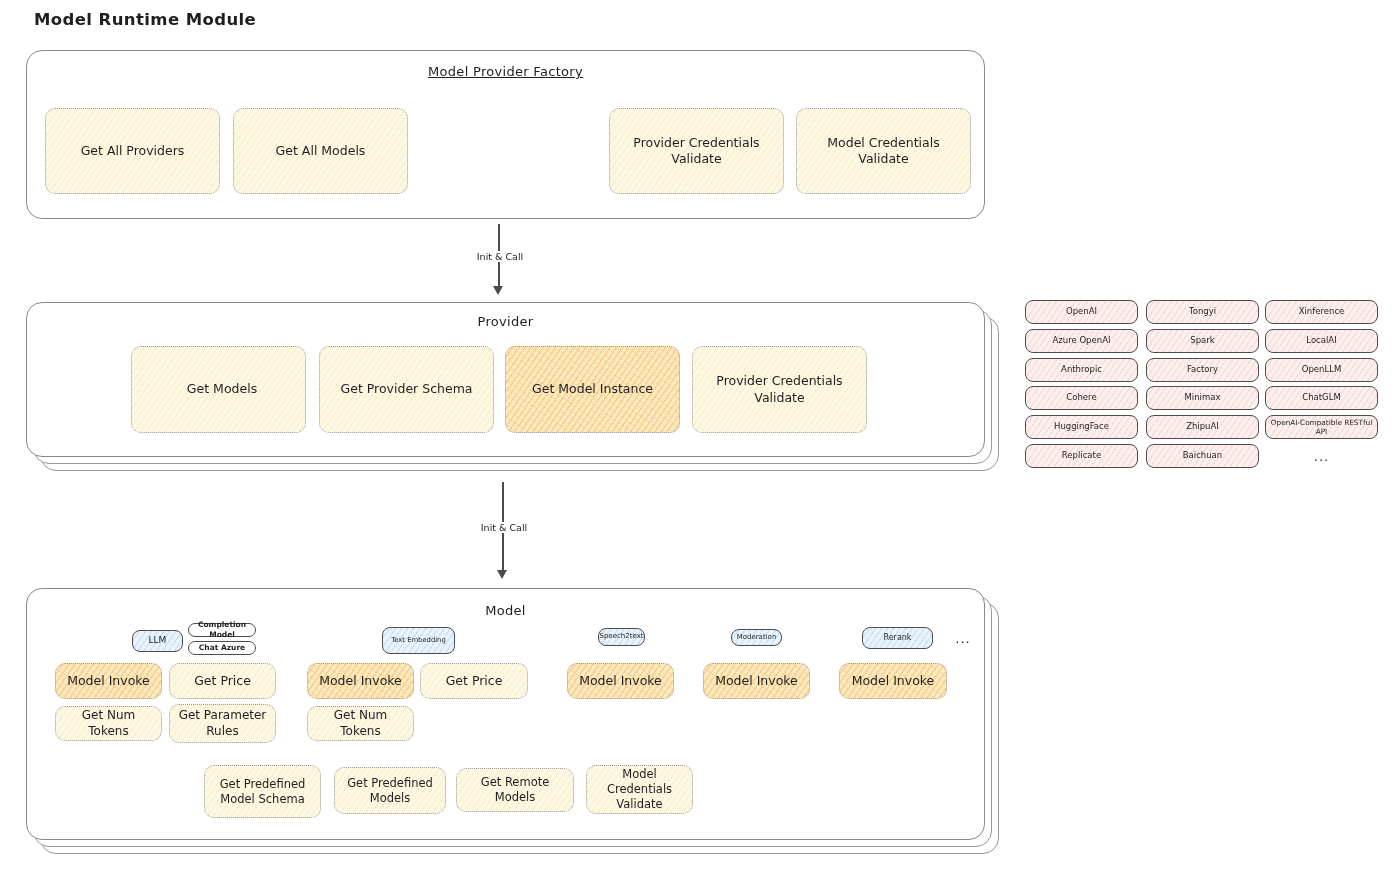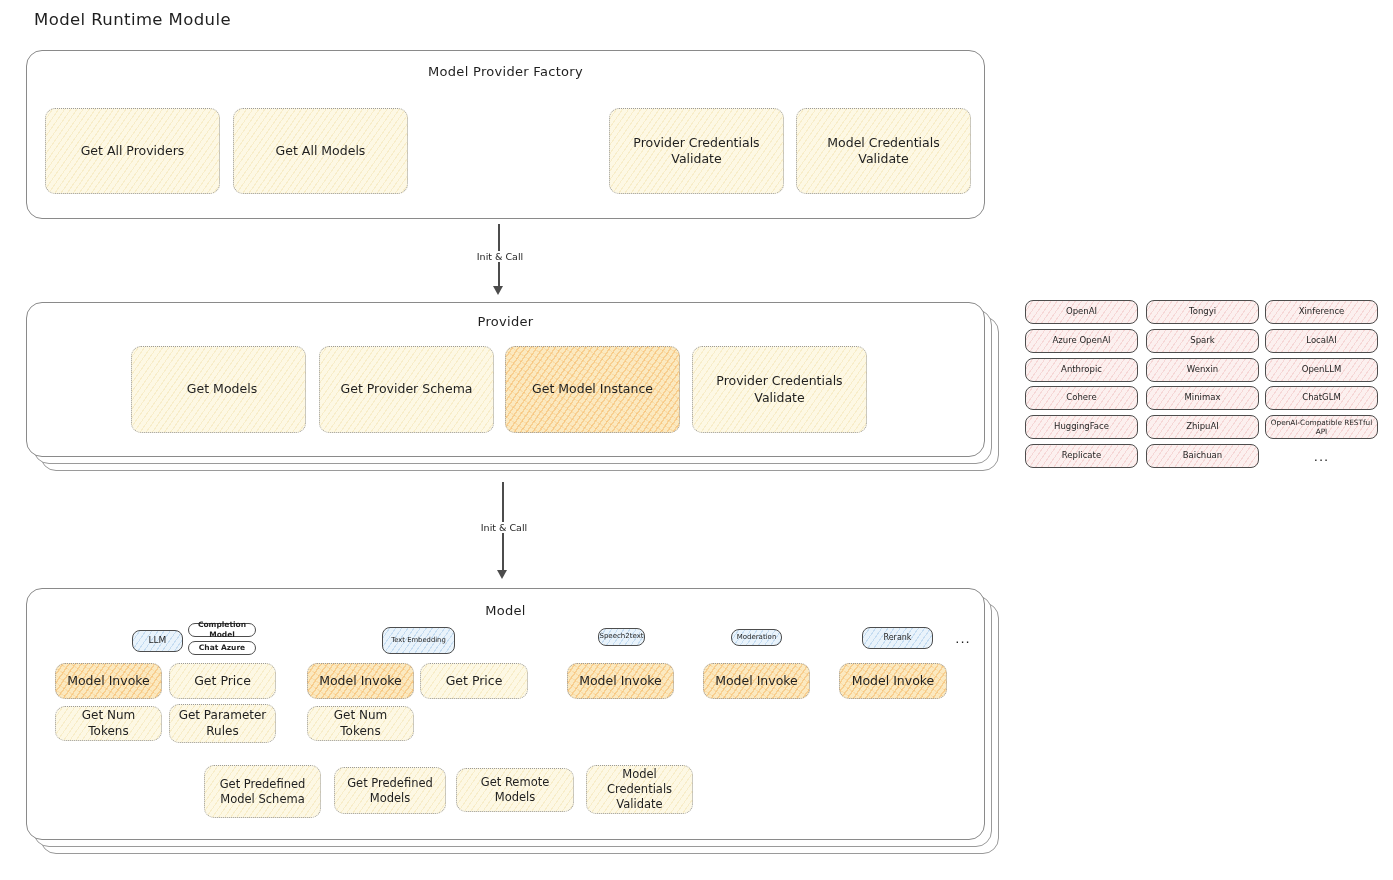--- a/index.html
+++ b/index.html
@@ -1,18 +1,18 @@
 <!DOCTYPE html>
 <html><head>
 <meta charset="utf-8">
 <style>
   html,body{margin:0;padding:0;background:#fff;}
   .canvas{position:relative;width:1393px;height:880px;background:#ffffff;overflow:hidden;
           font-family:"DejaVu Sans",sans-serif;color:#1f1f1f;}
-  .diagram-title{position:absolute;left:34px;top:10px;font-size:16.5px;font-weight:400;letter-spacing:.4px;}
+  .diagram-title{position:absolute;left:34px;top:10px;font-size:16.5px;font-weight:700;letter-spacing:.4px;}
 
   .ctr{position:absolute;background:#fff;border:1.7px solid #8a8a8a;border-radius:16px;}
   .stack{position:absolute;background:#fff;border:1.4px solid #9a9a9a;border-radius:16px;}
   .ctr-title{position:absolute;left:0;width:100%;text-align:center;font-size:13px;letter-spacing:.3px;}
 
   .node{position:absolute;display:flex;align-items:center;justify-content:center;text-align:center;
         border-radius:10px;line-height:1.3;padding:2px 4px;box-sizing:border-box;}
   .yellow{border:1.6px dotted #9a9a9a;background-color:#fdf8e4;
         background-image:repeating-linear-gradient(125deg,rgba(231,196,106,.22) 0,rgba(231,196,106,.22) 1px,transparent 1px,transparent 5px);
         font-size:12.5px;}
@@ -34,21 +34,21 @@
   .ellip{position:absolute;font-size:13px;letter-spacing:1px;text-align:center;}
 </style>
 </head>
 <body>
 
 <div class="canvas">
 
   <div class="diagram-title">Model Runtime Module</div>
 
   <div class="ctr" style="left:26px;top:50px;width:957px;height:167px;">
-    <div class="ctr-title" style="top:13px;">Model Provider Factory</div>
+    <div class="ctr-title" style="top:13px;text-decoration:underline;">Model Provider Factory</div>
     <div class="node yellow" style="left:18px;top:57px;width:175px;height:86px;">Get All Providers</div>
     <div class="node yellow" style="left:206px;top:57px;width:175px;height:86px;">Get All Models</div>
     <div class="node yellow" style="left:582px;top:57px;width:175px;height:86px;">Provider Credentials Validate</div>
     <div class="node yellow" style="left:769px;top:57px;width:175px;height:86px;">Model Credentials Validate</div>
   </div>
 
   <div class="vline" style="left:498px;top:224px;height:64px;"></div>
   <div class="ahead" style="left:493px;top:286px;"></div>
   <div class="alabel" style="left:466px;top:251px;width:64px;">Init &amp; Call</div>
 
@@ -64,21 +64,21 @@
 
   <div class="node pink" style="left:1025px;top:300px;width:113px;height:24px;">OpenAI</div>
   <div class="node pink" style="left:1025px;top:329px;width:113px;height:24px;">Azure OpenAI</div>
   <div class="node pink" style="left:1025px;top:358px;width:113px;height:24px;">Anthropic</div>
   <div class="node pink" style="left:1025px;top:386px;width:113px;height:24px;">Cohere</div>
   <div class="node pink" style="left:1025px;top:415px;width:113px;height:24px;">HuggingFace</div>
   <div class="node pink" style="left:1025px;top:444px;width:113px;height:24px;">Replicate</div>
 
   <div class="node pink" style="left:1146px;top:300px;width:113px;height:24px;">Tongyi</div>
   <div class="node pink" style="left:1146px;top:329px;width:113px;height:24px;">Spark</div>
-  <div class="node pink" style="left:1146px;top:358px;width:113px;height:24px;">Wenxin</div>
+  <div class="node pink" style="left:1146px;top:358px;width:113px;height:24px;">Factory</div>
   <div class="node pink" style="left:1146px;top:386px;width:113px;height:24px;">Minimax</div>
   <div class="node pink" style="left:1146px;top:415px;width:113px;height:24px;">ZhipuAI</div>
   <div class="node pink" style="left:1146px;top:444px;width:113px;height:24px;">Baichuan</div>
 
   <div class="node pink" style="left:1265px;top:300px;width:113px;height:24px;">Xinference</div>
   <div class="node pink" style="left:1265px;top:329px;width:113px;height:24px;">LocalAI</div>
   <div class="node pink" style="left:1265px;top:358px;width:113px;height:24px;">OpenLLM</div>
   <div class="node pink" style="left:1265px;top:386px;width:113px;height:24px;">ChatGLM</div>
   <div class="node pink" style="left:1265px;top:415px;width:113px;height:24px;font-size:7.3px;">OpenAI-Compatible RESTful API</div>
   <div class="ellip" style="left:1265px;top:449px;width:113px;">...</div>

